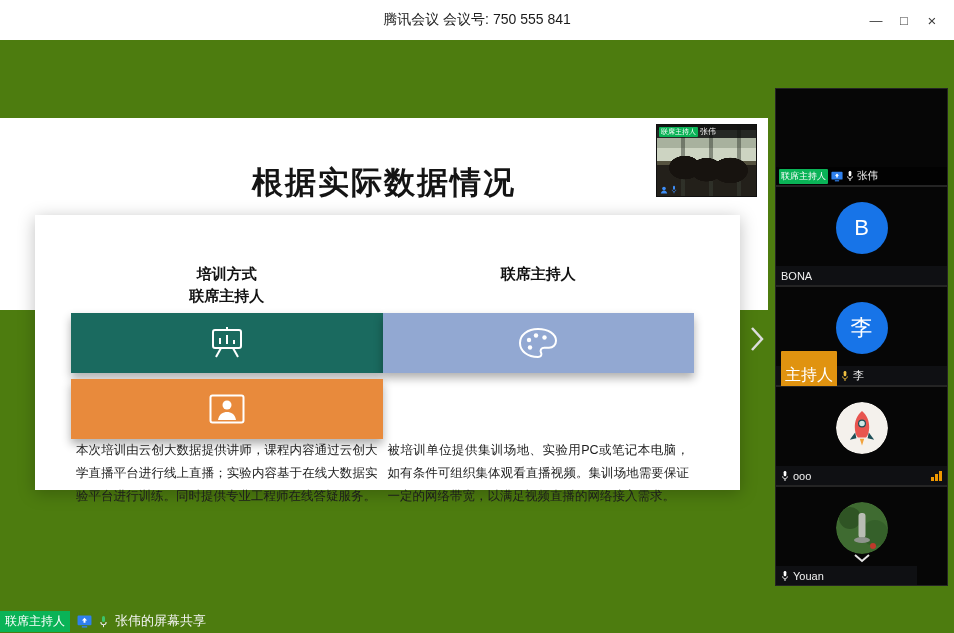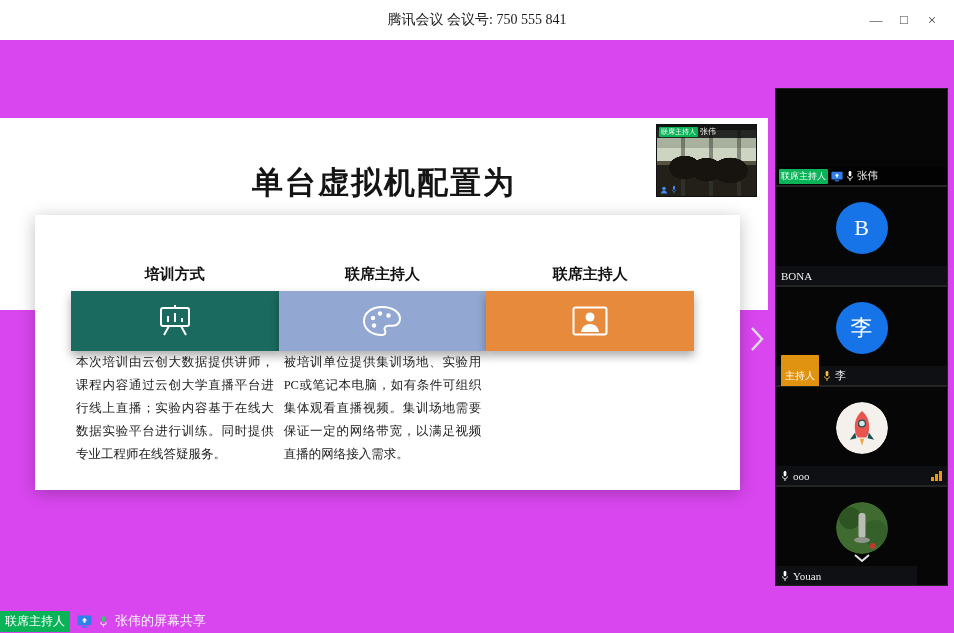--- a/index.html
+++ b/index.html
@@ -1,35 +1,35 @@
 <!DOCTYPE html>
 <html><head>
 <meta charset="utf-8">
 <style>
   *{box-sizing:border-box;margin:0;padding:0}
   html,body{background:#000}
-  .app{position:relative;width:954px;height:633px;background:#d946ef;overflow:hidden;
-       font-family:Liberation Serif, serif}
+  .app{position:relative;width:954px;height:633px;background:#4d7c0f;overflow:hidden;
+       font-family:Liberation Sans, sans-serif}
 
   
   .titlebar{position:absolute;top:0;left:0;width:954px;height:40px;background:#ffffff}
   .titlebar .title{position:absolute;inset:0;display:flex;align-items:center;justify-content:center;
        font-size:14px;color:#1b1b1b}
   .win-controls{position:absolute;right:8px;top:0;height:40px;display:flex;align-items:center}
   .win-btn{width:28px;height:40px;display:flex;align-items:center;justify-content:center;
        color:#3c3c3c;font-size:13px;cursor:pointer}
 
   
   .slide-top{position:absolute;left:0;top:118px;width:768px;height:192px;background:#ffffff}
   .slide-title{position:absolute;left:0;top:162px;width:768px;text-align:center;
        font-size:31px;font-weight:700;color:#141414;letter-spacing:2px}
 
   .card{position:absolute;left:35px;top:215px;width:705px;height:275px;background:#fff;
        box-shadow:0 3px 16px rgba(0,0,0,.25);padding:48px 46px 0 36px}
-  .row3{display:grid;grid-template-columns:1fr 1fr 1fr;}
+  .row3{display:grid;grid-template-columns:1fr 1fr;}
   .col-header{text-align:center;font-size:15px;font-weight:700;color:#111;height:22px;line-height:22px}
   .bar{height:60px;margin-top:6px;display:flex;align-items:center;justify-content:center;
        box-shadow:0 5px 9px rgba(0,0,0,.32)}
   .bar-1{background:#1a6a5f}.bar-2{background:#92a8d2}.bar-3{background:#e88a3c}
   .bodies{}
   .col-body{font-size:12.5px;line-height:23px;color:#1c1c1c;text-align:justify;padding:0 5px}
 
   .next-arrow{position:absolute;left:746px;top:322px;width:22px;height:34px;display:flex;
        align-items:center;justify-content:center;cursor:pointer}
 
@@ -53,21 +53,21 @@
   .sidebar{position:absolute;left:775px;top:88px;width:173px;height:500px}
   .tile{position:relative;width:173px;background:#060606;border:1px solid #242424}
   .tile-1{height:98px}
   .tile-n{height:100px;display:flex;flex-direction:column;align-items:center;justify-content:center}
   .tile-strip{position:absolute;left:0;right:0;bottom:0;height:19px;background:rgba(18,19,22,.85);
        display:flex;align-items:center;gap:4px;padding:0 5px;font-size:11px;color:#f0f0f0}
   .tile-strip.sm{height:18px;font-size:10.5px;gap:3px;padding:0 3px;background:rgba(0,0,0,.55)}
   .tile-strip.inset{right:30px}
   .badge-green{background:#0ab357;color:#fff;font-size:10px;padding:1px 3px;border-radius:1px;white-space:nowrap}
   .badge-green.sm{font-size:9px;padding:1px 2px}
-  .badge-orange{background:#e09310;color:#fff;font-size:10px;padding:14px 4px;border-radius:1px;white-space:nowrap}
+  .badge-orange{background:#e09310;color:#fff;font-size:16px;padding:14px 4px;border-radius:1px;white-space:nowrap}
   .letter-avatar{width:52px;height:52px;border-radius:50%;background:#1774e8;color:#fff;
        display:flex;align-items:center;justify-content:center;font-size:22px;margin-bottom:16px}
   .img-avatar{width:52px;height:52px;border-radius:50%;overflow:hidden;margin-bottom:16px}
   .pname{white-space:nowrap}
   .signal{display:flex;align-items:flex-end;gap:1px;margin-left:auto}
   .signal i{display:block;width:3px;background:#ef9800}
   .chevron-down{position:absolute;left:50%;bottom:18px;transform:translateX(-50%);cursor:pointer}
 
   
   .footer{position:absolute;left:0;bottom:0;height:24px;display:flex;align-items:center;gap:7px}
@@ -89,21 +89,21 @@
       <div class="win-btn">
           <span>□</span>
         </div>
       <div class="win-btn" style="font-size:15px">
           <span>×</span>
         </div>
     </div>
   </div>
 
   <div class="slide-top"></div>
-  <div class="slide-title">单台虚拟机配置为</div>
+  <div class="slide-title">根据实际数据情况</div>
 
   <div class="pip room-scene">
     <div class="pip-strip">
       <span class="pip-badge">联席主持人</span>
       <span class="pip-name">张伟</span>
     </div>
     <div class="pip-icons">
       <span class="icn">
         <svg width="8" height="8" viewBox="0 0 8 8">
             <circle cx="4" cy="2.6" r="1.8" fill="#3e8ef7"></circle>

